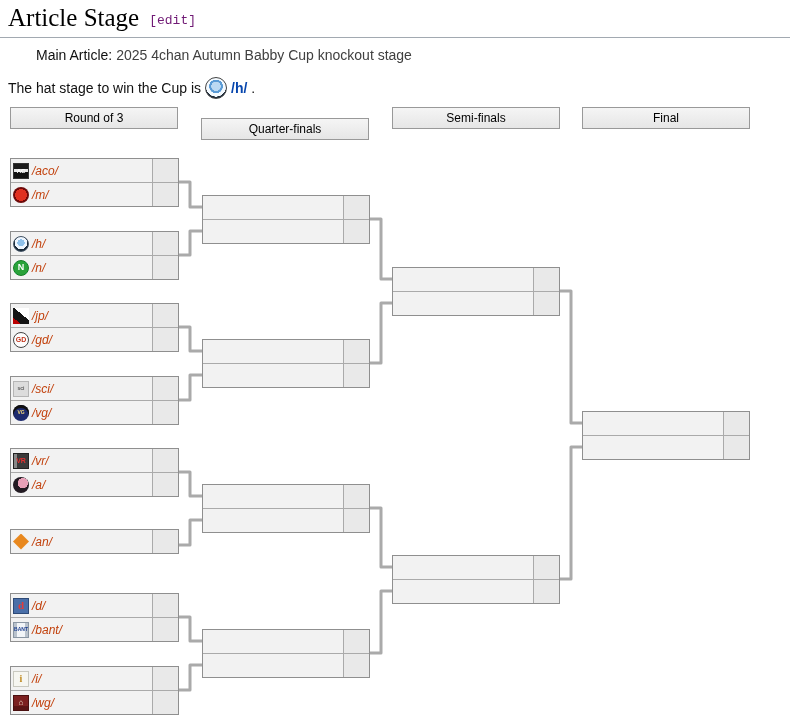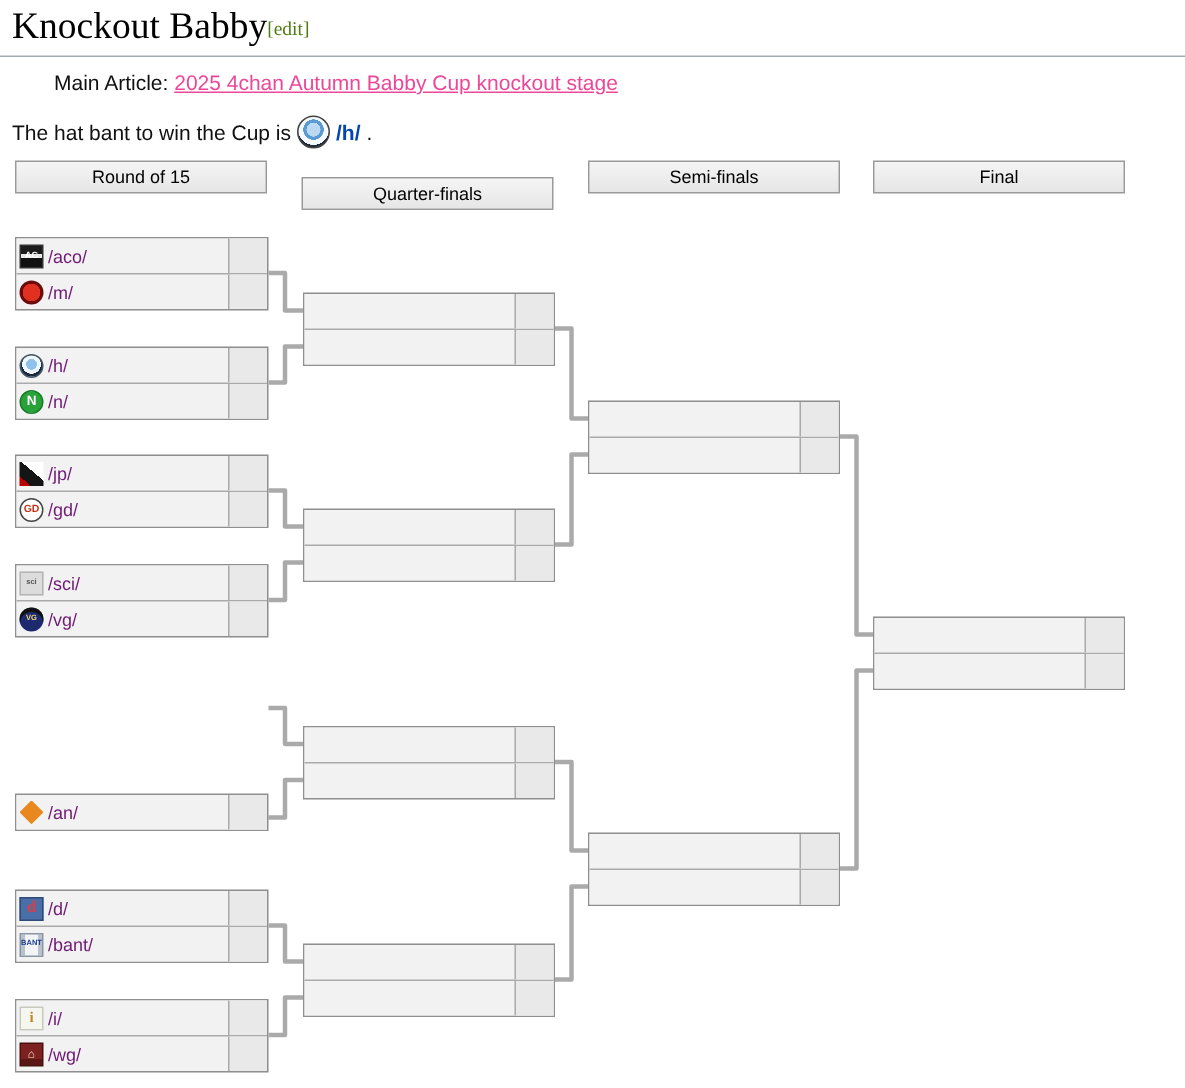--- a/index.html
+++ b/index.html
@@ -3,42 +3,42 @@
 <meta charset="utf-8">
 <style>
   html,body{margin:0;padding:0;background:#fff;}
   body{width:790px;height:725px;position:relative;overflow:hidden;
        font-family:"Liberation Sans","DejaVu Sans",sans-serif;color:#111;}
   .stage{position:absolute;left:0;top:0;width:790px;height:725px;}
 
   
   .page-title{position:absolute;left:8px;top:4px;margin:0;font-weight:normal;
       font-family:"Liberation Serif","DejaVu Serif",serif;font-size:25px;color:#000;}
-  .edit-sec{font-family:Liberation Serif, serif;font-size:13px;color:#4d7c0f;
+  .edit-sec{font-family:Liberation Mono, monospace;font-size:13px;color:#701a75;margin-left:10px;
       vertical-align:2px;cursor:pointer;}
   .title-rule{position:absolute;left:0;top:37px;width:790px;height:1px;background:#a2a9b1;}
   .main-article{position:absolute;left:36px;top:47px;font-size:14px;color:#111;}
-  .red-link{color:#ec4899;cursor:pointer;text-decoration:underline;}
+  .red-link{color:#404040;cursor:pointer;}
   .hat-pick{position:absolute;left:8px;top:77px;font-size:14px;color:#111;
       display:flex;align-items:center;gap:4px;height:22px;}
   .ball-icon{width:20px;height:20px;border-radius:50%;display:inline-block;
       border:1px solid #444;
       background:radial-gradient(circle at 50% 42%,#bcd9f2 0 30%,#5b9bd5 31% 44%,#f4faff 45% 66%,#1d2b3a 67% 100%);}
   .h-link{color:#0645ad;font-weight:bold;cursor:pointer;}
 
   
   .round-header{position:absolute;height:20px;width:166px;border:1px solid #999;
       background:linear-gradient(#f5f5f5,#e6e6e6);font-size:12px;color:#000;
       display:flex;align-items:center;justify-content:center;}
 
   
   .pair{position:absolute;border:1px solid #8f8f8f;background:#f2f2f2;}
   .trow{display:flex;align-items:center;height:23px;background:#f2f2f2;}
   .trow + .trow{border-top:1px solid #aaa;}
-  .tname{flex:1 1 auto;font-size:12px;color:#701a75;white-space:nowrap;overflow:hidden;padding-left:3px;}
+  .tname{flex:1 1 auto;font-size:12px;color:#c2410c;white-space:nowrap;overflow:hidden;padding-left:3px;font-style:italic;}
   .tscore{flex:0 0 25px;align-self:stretch;border-left:1px solid #aaa;background:#e9e9e9;
       font-size:12px;display:flex;align-items:center;justify-content:center;}
 
   
   .ticon{flex:0 0 16px;width:16px;height:16px;margin-left:2px;display:inline-flex;
       align-items:center;justify-content:center;font-weight:bold;font-size:6px;
       overflow:hidden;box-sizing:border-box;line-height:1;}
   .i-aco{background:linear-gradient(180deg,#1c1c1c 0 38%,#e8e8e8 38% 55%,#111 55%);color:#fff;border:1px solid #333;}
   .i-m{background:radial-gradient(circle at 50% 50%,#e03020 0 52%,#6d0a0a 53%);border-radius:50%;color:#fff;}
   .i-h{background:radial-gradient(circle at 50% 42%,#8fc1ea 0 33%,#eef6ff 34% 58%,#1a2a3a 59%);border-radius:50%;border:1px solid #456;}
@@ -57,34 +57,34 @@
   .i-i{background:#f6f6f1;border:1px solid #c9c9c0;color:#c08a20;font-size:10px;font-family:"Liberation Serif",serif;}
   .i-wg{background:linear-gradient(180deg,#7c2020 0 70%,#5a1515 70%);color:#e9dcc8;font-size:8px;border:1px solid #4a1010;}
 
   svg.connectors{position:absolute;left:0;top:0;pointer-events:none;}
 </style>
 </head>
 <body>
 
 <div class="stage">
 
-  <h2 class="page-title"><span>Knockout Babby</span><span class="edit-sec">[edit]</span></h2>
+  <h2 class="page-title"><span>Article Stage</span><span class="edit-sec">[edit]</span></h2>
   <div class="title-rule"></div>
 
   <div class="main-article"><span>Main Article:</span>
     <span class="red-link">2025 4chan Autumn Babby Cup knockout stage</span></div>
 
   <div class="hat-pick">
-    <span>The hat bant to win the Cup is</span>
+    <span>The hat stage to win the Cup is</span>
     <span class="ball-icon"></span>
     <span class="h-link">/h/</span>
       <span>.</span>
   </div>
 
-  <div class="round-header" style="left:10px;top:107px">Round of 15</div>
+  <div class="round-header" style="left:10px;top:107px">Round of 3</div>
   <div class="round-header" style="left:201px;top:118px">Quarter-finals</div>
   <div class="round-header" style="left:582px;top:107px">Final</div>
   <div class="round-header" style="left:392px;top:107px">Semi-finals</div>
 
   <svg class="connectors" width="790" height="725">
     <g fill="none" stroke="#aaaaaa" stroke-width="3" stroke-linejoin="round">
       <path d="M179 182 H190 V207 H202"></path>
       <path d="M179 255 H190 V231 H202"></path>
       <path d="M179 327 H190 V351 H202"></path>
       <path d="M179 400 H190 V375 H202"></path>
@@ -146,20 +146,32 @@
       <span class="tname">/sci/</span>
       <span class="tscore"></span>
     </div>
     <div class="trow">
       <span class="ticon i-vg">VG</span>
       <span class="tname">/vg/</span>
       <span class="tscore"></span>
     </div>
   </div>
 
+  <div class="pair" style="left:10px;top:448px;width:167px">
+    <div class="trow">
+      <span class="ticon i-vr">VR</span>
+      <span class="tname">/vr/</span>
+      <span class="tscore"></span>
+    </div>
+    <div class="trow">
+      <span class="ticon i-a"></span>
+      <span class="tname">/a/</span>
+      <span class="tscore"></span>
+    </div>
+  </div>
 
   <div class="pair" style="left:10px;top:529px;width:167px">
     <div class="trow">
       <span class="ticon i-an"></span>
       <span class="tname">/an/</span>
       <span class="tscore"></span>
     </div>
   </div>
 
   <div class="pair" style="left:10px;top:593px;width:167px">

